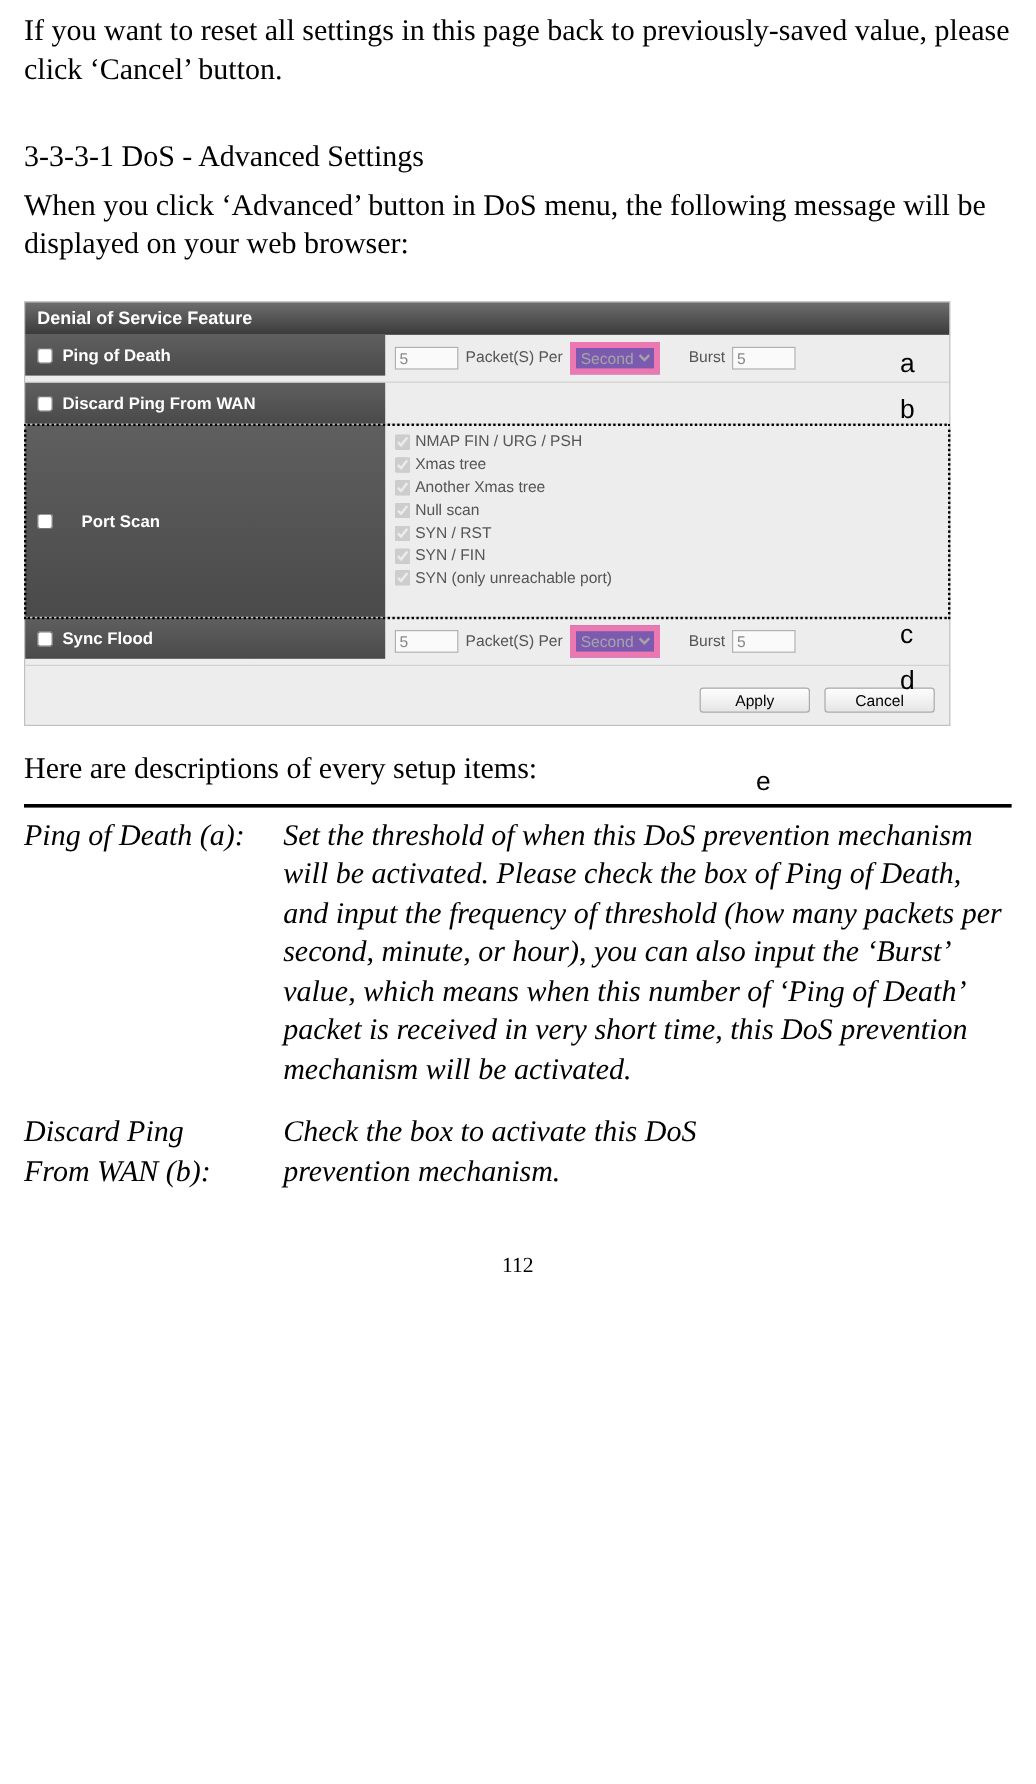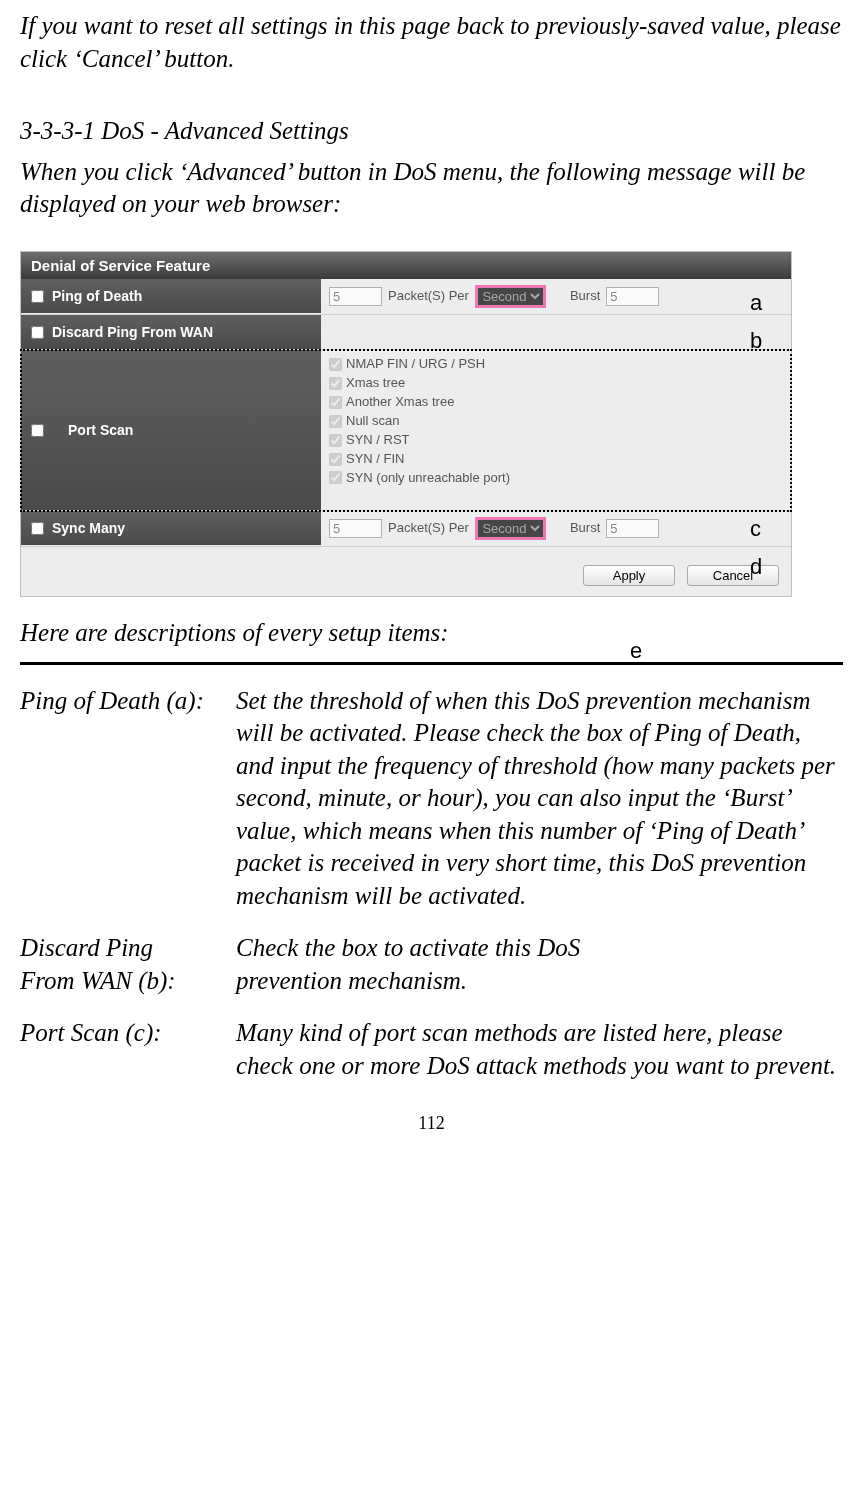--- a/index.html
+++ b/index.html
@@ -5,21 +5,21 @@
   body {
     font-family: "Times New Roman", serif;
     font-size: 25px;
     line-height: 1.3;
     margin: 0;
     padding: 10px 20px;
     background: #fff;
     color: #000;
     width: 823px;
   }
-  p { margin: 0 0 8px 0; font-style: italic; }
+  p { margin: 0 0 8px 0; }
   .section-heading { margin-top: 40px; }
   .screenshot-wrap {
     position: relative;
     margin: 30px 0 10px 0;
   }
   .dos-panel {
     width: 770px;
     background: #ededed;
     border: 1px solid #c0c0c0;
     font-family: Arial, sans-serif;
@@ -66,24 +66,23 @@
   .dos-row-right input[type="text"] {
     width: 45px;
     font-size: 13px;
     padding: 1px 3px;
     border: 1px solid #b0b0b0;
     background: #fafafa;
     color: #888;
   }
   .dos-row-right select {
     font-size: 13px;
-    border: 3px solid #ec4899;
-    background: #000000;
+    border: 5px solid #ec4899;
+    background: #4c1d95;
     color: #888;
-    text-align: center;
   }
   .chkline { display:flex; align-items:center; gap:4px; }
   input[type="checkbox"] { margin:0; }
   .port-scan-row {
     outline: 2px dotted #000;
     outline-offset: -1px;
   }
   .port-scan-row .dos-row-left {
     align-self: stretch;
     min-height: 160px;
@@ -112,21 +111,21 @@
     color: #000;
   }
   .desc-intro {
     margin-top: 20px;
     border-bottom: 3px solid #000;
     padding-bottom: 12px;
   }
   .desc-table {
     width: 100%;
     border-collapse: collapse;
-    margin-top: 20px;
+    margin-top: 8px;
   }
   .desc-table td {
     vertical-align: top;
     padding: 0 6px 0 0;
   }
   .desc-left {
     width: 210px;
     font-style: italic;
   }
   .desc-right {
@@ -207,21 +206,21 @@
         <label class="chkline">
             <input type="checkbox" checked="" disabled="" style="">
             <span>SYN (only unreachable port)</span>
           </label>
       </div>
     </div>
 
     <div class="dos-row">
       <div class="dos-row-left">
         <input type="checkbox" style="">
-        <span>Sync Many</span>
+        <span>Sync Flood</span>
       </div>
       <div class="dos-row-right">
         <input type="text" disabled="" value="5" style="">
         <span>Packet(S) Per</span>
         <select disabled="">
           <option>Second</option>
         </select>
         <span style="margin-left:18px">Burst</span>
         <input type="text" disabled="" value="5" style="">
       </div>
@@ -257,20 +256,16 @@
       <div>From WAN (b):</div>
     </td>
     <td class="desc-right">
       <div>Check the box to activate this DoS</div>
       <div>prevention mechanism.</div>
     </td>
   </tr>
   <tr>
         <td colspan="2" style="height:20px"></td>
       </tr>
-  <tr>
-    <td class="desc-left">Port Scan (c):</td>
-    <td class="desc-right">Many kind of port scan methods are listed here, please check one or more DoS attack methods you want to prevent.</td>
-  </tr>
 </tbody>
   </table>
 
 <div class="pagenum">112</div>
 
 </body></html>

